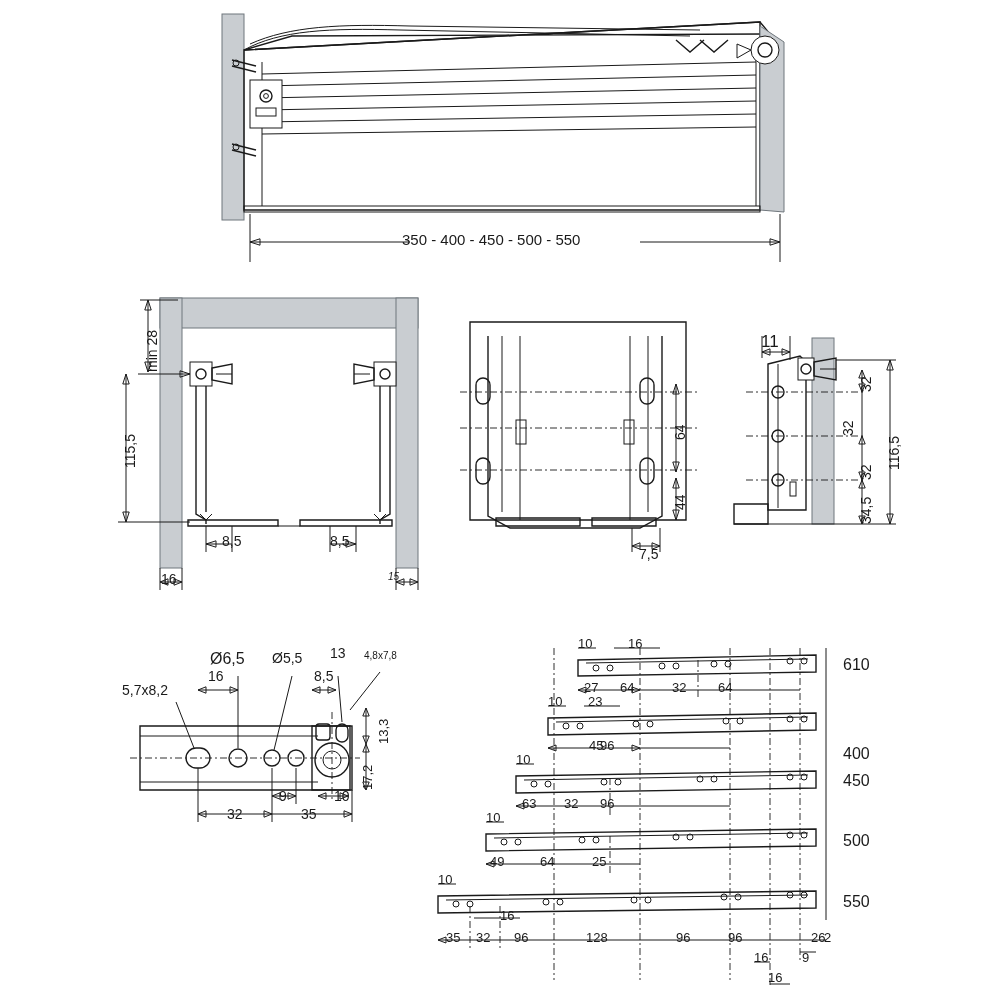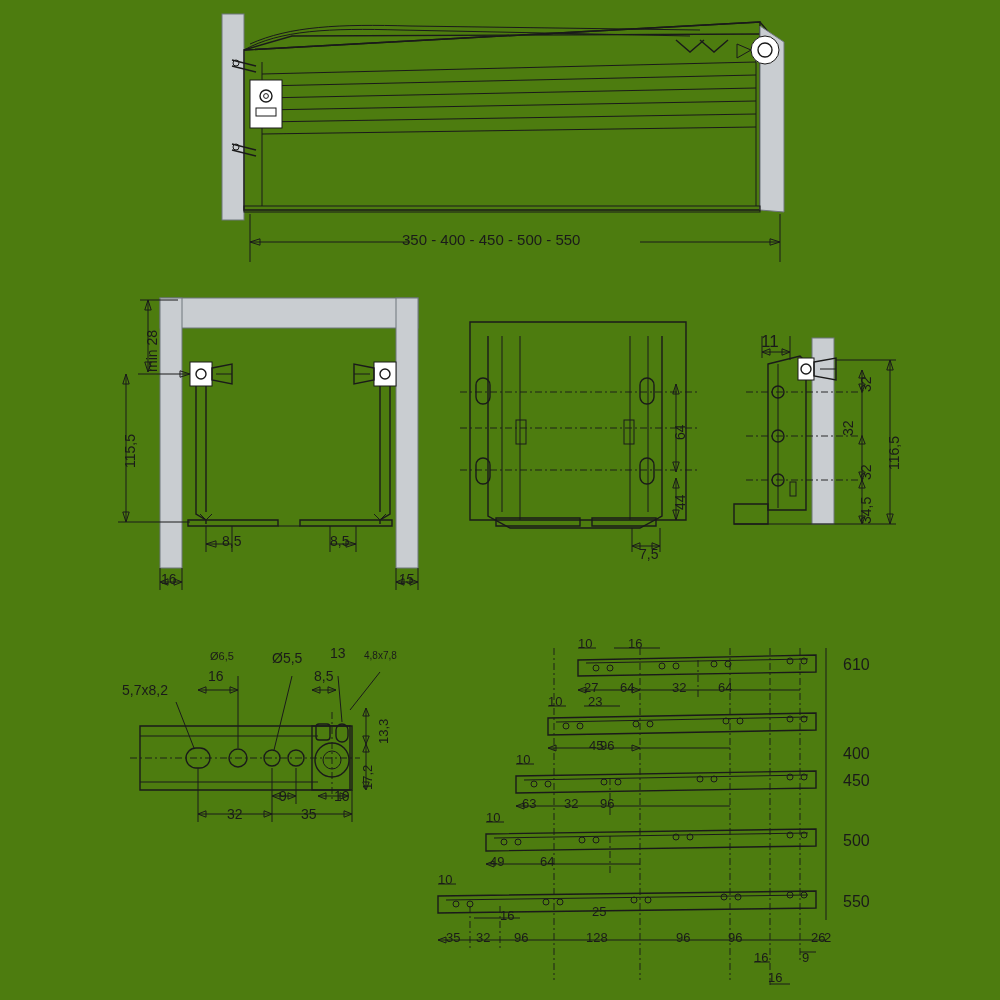--- a/index.html
+++ b/index.html
@@ -1,17 +1,17 @@
 <!DOCTYPE html>
 <html><head>
 <meta charset="utf-8">
 <style>
   html,body{margin:0;padding:0;background:#000;}
   body{width:1000px;height:1000px;overflow:hidden;font-family:"Liberation Sans",sans-serif;}
-  #sheet{position:relative;width:1000px;height:1000px;background:#4d7c0f;}
+  #sheet{position:relative;width:1000px;height:1000px;background:#ffffff;}
   .lbl{position:absolute;font-family:"Liberation Sans",sans-serif;color:#1a1a1a;white-space:nowrap;}
   .vert{transform-origin:left top;}
   svg{position:absolute;left:0;top:0;}
   .ln{stroke:#1a1a1a;fill:none;}
   .thin{stroke-width:1;}
   .med{stroke-width:1.4;}
   .dash{stroke-dasharray:7 3 2 3;stroke-width:0.9;}
   .grayfill{fill:#c9cdd1;stroke:#6f767c;stroke-width:1;}
   .white{fill:#ffffff;stroke:#1a1a1a;stroke-width:1;}
 </style>
@@ -422,35 +422,35 @@
     </g>
   </svg>
 
   <div class="lbl" style="left:402px;top:231px;font-size:15px;">350 - 400 - 450 - 500 - 550</div>
 
   <div class="lbl vert" style="left:144px;top:372px;font-size:14px;transform:rotate(-90deg);">min 28</div>
   <div class="lbl vert" style="left:122px;top:468px;font-size:14px;transform:rotate(-90deg);">115,5</div>
   <div class="lbl" style="left:222px;top:533px;font-size:14px;">8,5</div>
   <div class="lbl" style="left:330px;top:533px;font-size:14px;">8,5</div>
   <div class="lbl" style="left:161px;top:571px;font-size:14px;">16</div>
-  <div class="lbl" style="left:398px;top:571px;font-size:14px;font-style:italic;">15</div>
+  <div class="lbl" style="left:388px;top:571px;font-size:10px;font-style:italic;">15</div>
 
   <div class="lbl vert" style="left:672px;top:440px;font-size:14px;transform:rotate(-90deg);">64</div>
   <div class="lbl vert" style="left:672px;top:510px;font-size:14px;transform:rotate(-90deg);">44</div>
   <div class="lbl" style="left:639px;top:546px;font-size:14px;">7,5</div>
 
   <div class="lbl" style="left:761px;top:332px;font-size:17px;">11</div>
   <div class="lbl vert" style="left:858px;top:392px;font-size:14px;transform:rotate(-90deg);">32</div>
   <div class="lbl vert" style="left:840px;top:436px;font-size:14px;transform:rotate(-90deg);">32</div>
   <div class="lbl vert" style="left:858px;top:480px;font-size:14px;transform:rotate(-90deg);">32</div>
   <div class="lbl vert" style="left:858px;top:524px;font-size:14px;transform:rotate(-90deg);">34,5</div>
   <div class="lbl vert" style="left:886px;top:470px;font-size:14px;transform:rotate(-90deg);">116,5</div>
 
   <div class="lbl" style="left:122px;top:682px;font-size:14px;">5,7x8,2</div>
-  <div class="lbl" style="left:210px;top:650px;font-size:11px;">Ø6,5</div>
+  <div class="lbl" style="left:210px;top:650px;font-size:16px;">Ø6,5</div>
   <div class="lbl" style="left:208px;top:668px;font-size:14px;">16</div>
   <div class="lbl" style="left:272px;top:650px;font-size:14px;">Ø5,5</div>
   <div class="lbl" style="left:330px;top:645px;font-size:14px;">13</div>
   <div class="lbl" style="left:314px;top:668px;font-size:14px;">8,5</div>
   <div class="lbl" style="left:364px;top:650px;font-size:10px;">4,8x7,8</div>
   <div class="lbl vert" style="left:376px;top:744px;font-size:13px;transform:rotate(-90deg);">13,3</div>
   <div class="lbl vert" style="left:360px;top:790px;font-size:13px;transform:rotate(-90deg);">17,2</div>
   <div class="lbl" style="left:227px;top:806px;font-size:14px;">32</div>
   <div class="lbl" style="left:279px;top:788px;font-size:14px;">9</div>
   <div class="lbl" style="left:301px;top:806px;font-size:14px;">35</div>
@@ -475,21 +475,21 @@
   <div class="lbl" style="left:600px;top:738px;font-size:13px;">96</div>
 
   <div class="lbl" style="left:516px;top:752px;font-size:13px;">10</div>
   <div class="lbl" style="left:522px;top:796px;font-size:13px;">63</div>
   <div class="lbl" style="left:564px;top:796px;font-size:13px;">32</div>
   <div class="lbl" style="left:600px;top:796px;font-size:13px;">96</div>
 
   <div class="lbl" style="left:486px;top:810px;font-size:13px;">10</div>
   <div class="lbl" style="left:490px;top:854px;font-size:13px;">49</div>
   <div class="lbl" style="left:540px;top:854px;font-size:13px;">64</div>
-  <div class="lbl" style="left:592px;top:904px;font-size:13px;">25</div>
+  <div class="lbl" style="left:592px;top:854px;font-size:13px;">25</div>
 
   <div class="lbl" style="left:438px;top:872px;font-size:13px;">10</div>
   <div class="lbl" style="left:500px;top:908px;font-size:13px;">16</div>
   <div class="lbl" style="left:446px;top:930px;font-size:13px;">35</div>
   <div class="lbl" style="left:476px;top:930px;font-size:13px;">32</div>
   <div class="lbl" style="left:514px;top:930px;font-size:13px;">96</div>
   <div class="lbl" style="left:586px;top:930px;font-size:13px;">128</div>
   <div class="lbl" style="left:676px;top:930px;font-size:13px;">96</div>
   <div class="lbl" style="left:728px;top:930px;font-size:13px;">96</div>
 

